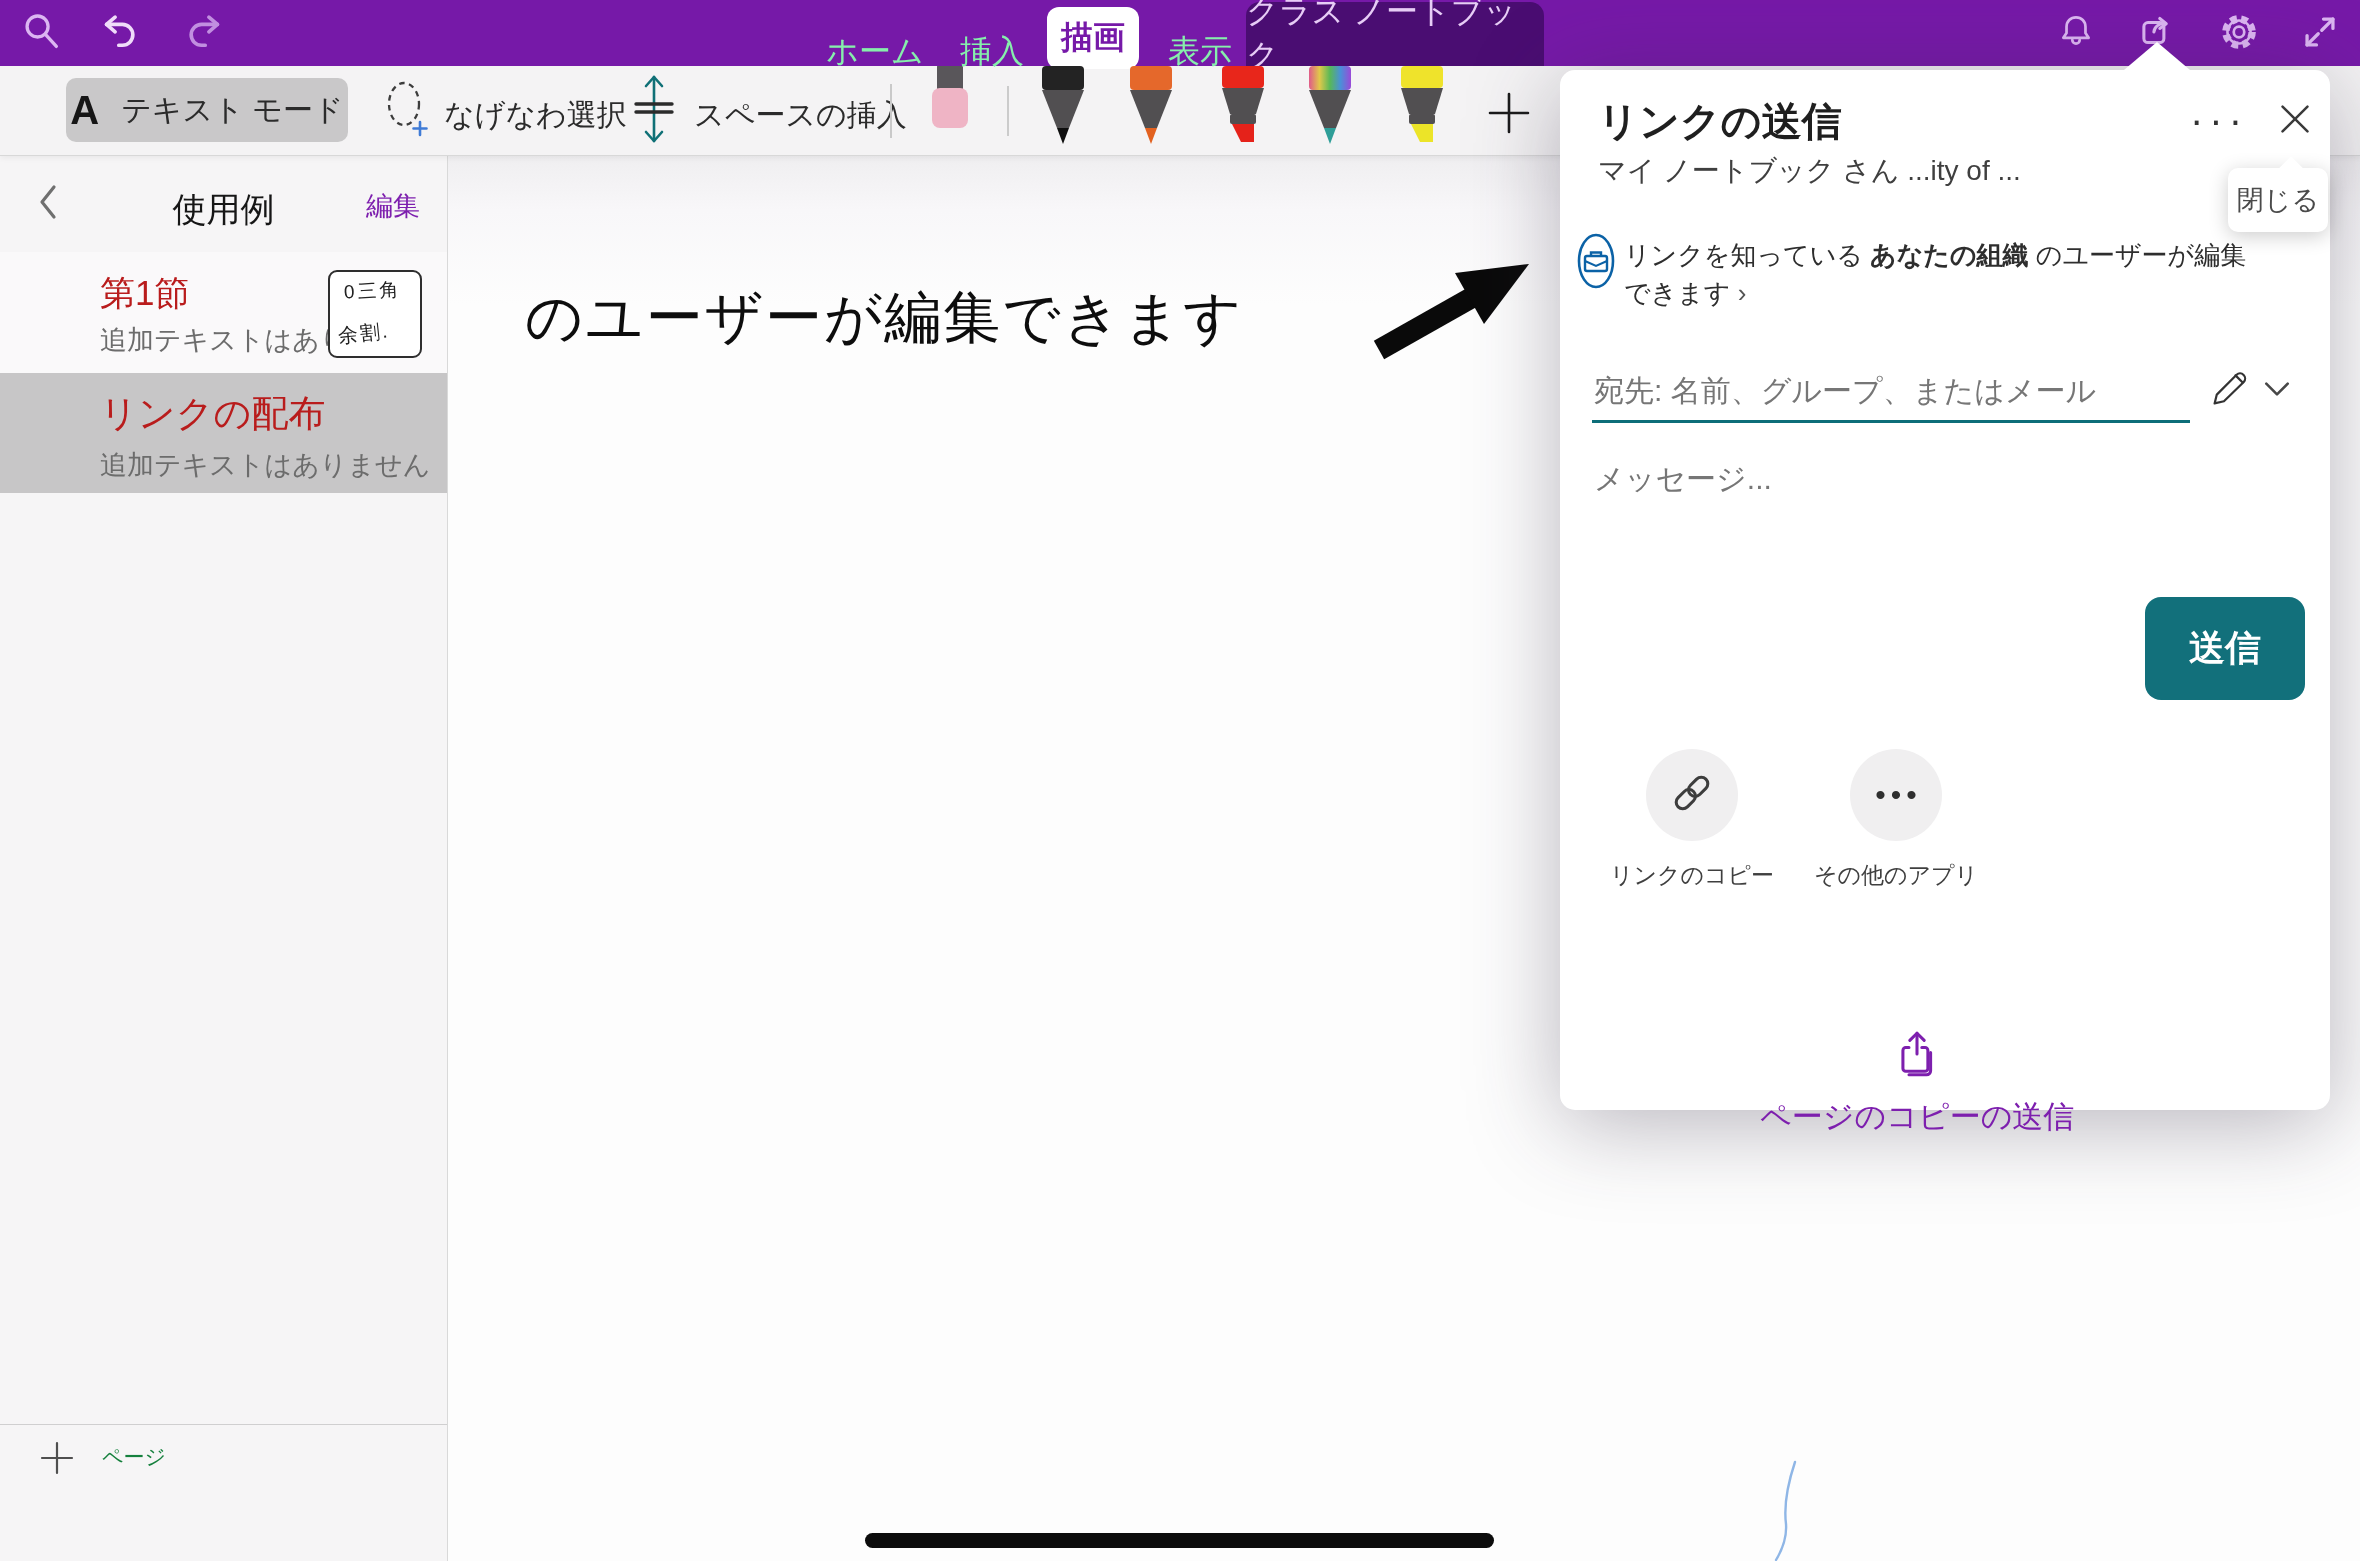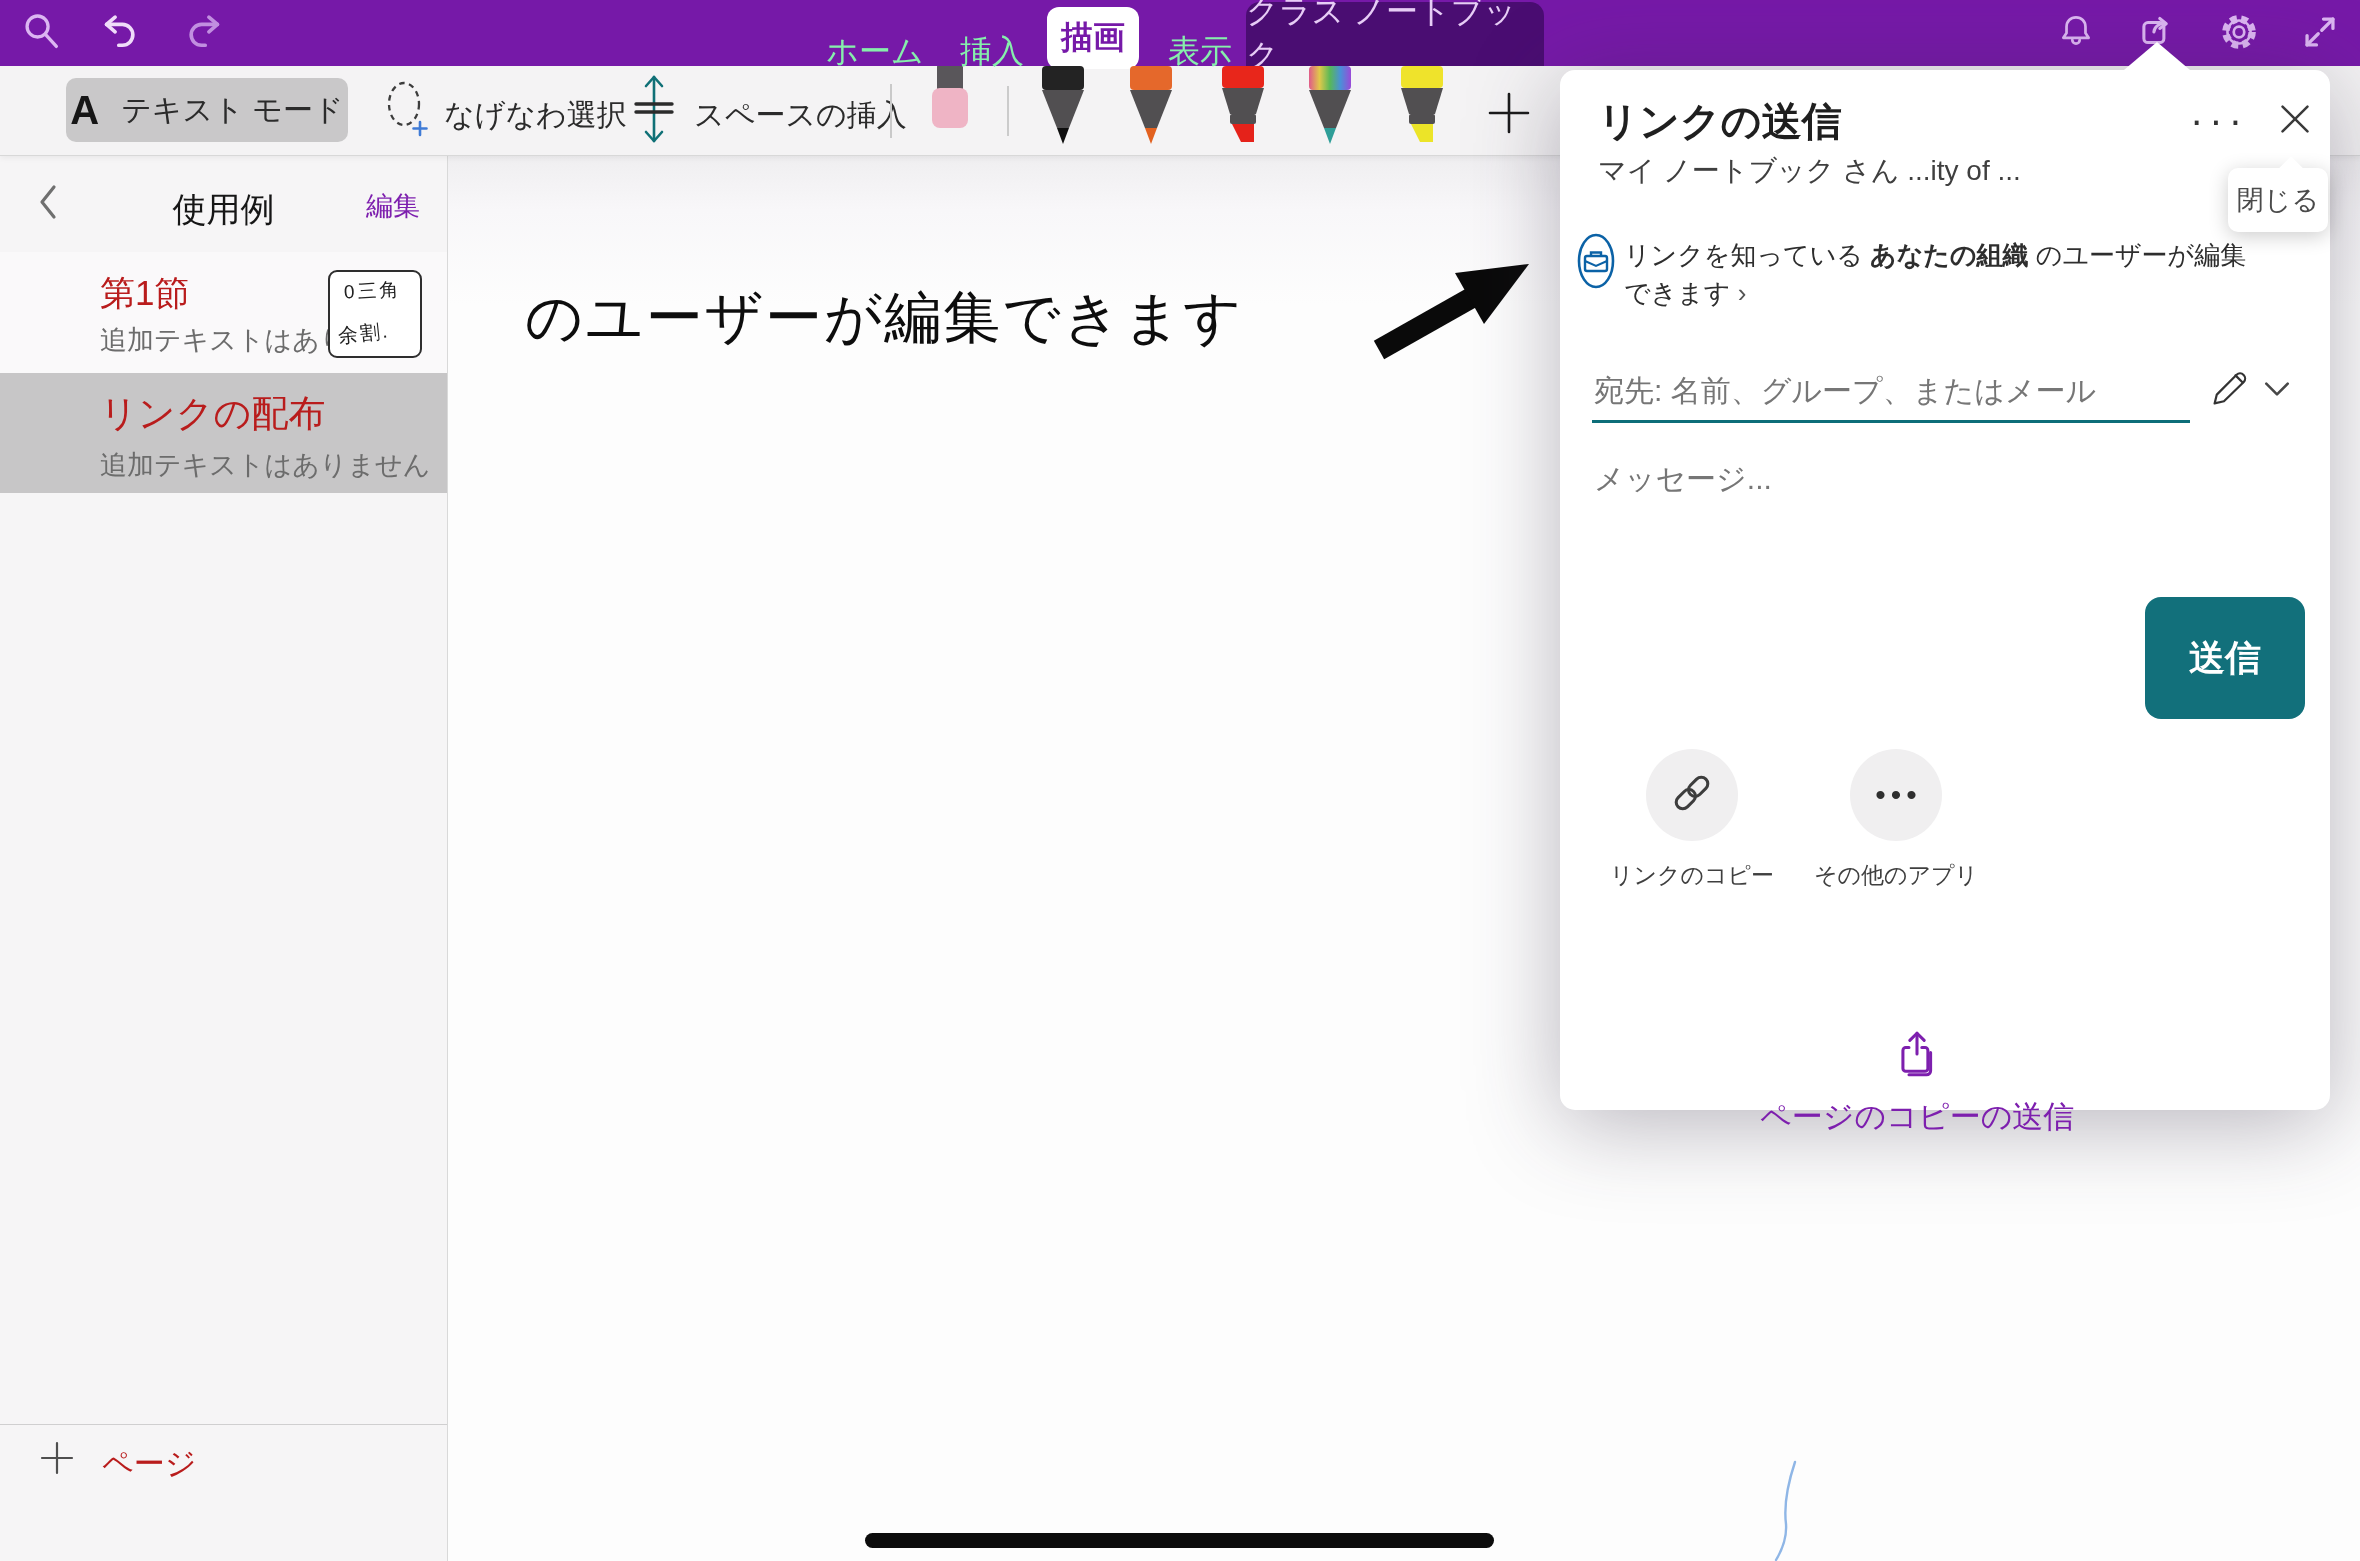--- a/index.html
+++ b/index.html
@@ -41,42 +41,42 @@
   .sb-item1{position:absolute;left:0;top:97px;width:447px;height:121px;background:#faf9fa;cursor:pointer;}
   .sb-item2{position:absolute;left:0;top:218px;width:447px;height:120px;background:#c7c6c7;cursor:pointer;}
   .sb-it-title{position:absolute;left:100px;font-size:35px;color:#b91c1c;text-align:center;}
   .sb-it-sub{position:absolute;left:100px;font-size:27px;color:#6c6c6c;}
   .thumb{position:absolute;left:328px;top:18px;width:90px;height:84px;background:#fff;
          border:2.5px solid #2e2e2e;border-radius:9px;}
   .thumb .h1{position:absolute;left:14px;top:6px;font-size:19px;color:#222;letter-spacing:3px;transform:rotate(-3deg);}
   .thumb .h2{position:absolute;left:8px;top:48px;font-size:20px;color:#222;letter-spacing:2px;transform:rotate(-6deg);}
   .sb-bottom-div{position:absolute;left:0;top:1269px;width:447px;height:1px;background:#d0cfd0;}
   .add-page{position:absolute;left:0;top:1270px;width:447px;height:80px;cursor:pointer;}
-  .add-page .lbl{position:absolute;left:102px;top:18px;font-size:31px;color:#b91c1c;}
+  .add-page .lbl{position:absolute;left:102px;top:18px;font-size:21px;color:#15803d;}
 
   
   .canvas{position:absolute;left:447px;top:155px;width:1913px;height:1406px;
           background:linear-gradient(180deg,#efeef0 0%,#f8f7f9 55px,#fdfdfd 150px,#fdfdfd 100%);}
   .annotation{position:absolute;left:78px;top:125px;font-size:57px;color:#0d0d0d;letter-spacing:2px;white-space:nowrap;}
   .ink-bar{position:absolute;left:418px;top:1378px;width:629px;height:15px;border-radius:8px;background:#0c0c0c;}
 
   
   .dialog{position:absolute;left:1560px;top:70px;width:770px;height:1040px;background:#ffffff;
           border-radius:15px;box-shadow:0 14px 90px rgba(55,45,70,.35);z-index:30;}
   .dlg-title{position:absolute;left:38px;top:24px;font-size:40px;font-weight:700;color:#1f1f1f;}
   .dlg-dots{position:absolute;left:630px;top:28px;font-size:40px;color:#333;letter-spacing:6px;cursor:pointer;}
   .dlg-sub{position:absolute;left:38px;top:82px;font-size:28px;color:#3f3f3f;white-space:nowrap;}
   .perm-text{position:absolute;left:64px;top:166px;width:648px;font-size:26px;line-height:38px;color:#2e2e2e;cursor:pointer;}
   .to-input{position:absolute;left:32px;top:292px;width:594px;height:56px;border:0;outline:0;background:transparent;
             border-bottom:3px solid #0d6e79;font-size:30px;color:#222;border-radius:0;
             font-family:"Liberation Sans","DejaVu Sans",sans-serif;}
   .msg-input{position:absolute;left:32px;top:382px;width:640px;height:52px;border:0;outline:0;background:transparent;
              font-size:30px;color:#222;font-family:"Liberation Sans","DejaVu Sans",sans-serif;}
   input::placeholder{color:#767676;opacity:1;}
-  .send-btn{position:absolute;left:585px;top:527px;width:160px;height:122px;background:#12707b;border:0;
+  .send-btn{position:absolute;left:585px;top:527px;width:160px;height:103px;background:#12707b;border:0;
             border-radius:16px;color:#fff;font-size:36px;font-weight:700;cursor:pointer;
             font-family:"Liberation Sans","DejaVu Sans",sans-serif;}
   .circle-btn{position:absolute;top:679px;width:92px;height:92px;border-radius:50%;background:#f0eff0;
               display:flex;align-items:center;justify-content:center;cursor:pointer;}
   .circle-lbl{position:absolute;top:790px;width:184px;text-align:center;font-size:23px;color:#3f3f3f;}
   .more-dots{font-size:30px;letter-spacing:5px;color:#2f2f2f;padding-left:5px;}
   .send-copy{position:absolute;left:200px;top:960px;display:flex;align-items:center;gap:14px;cursor:pointer;flex-direction:column;}
   .send-copy .lbl{font-size:31px;color:#7d1fae;}
 
   

